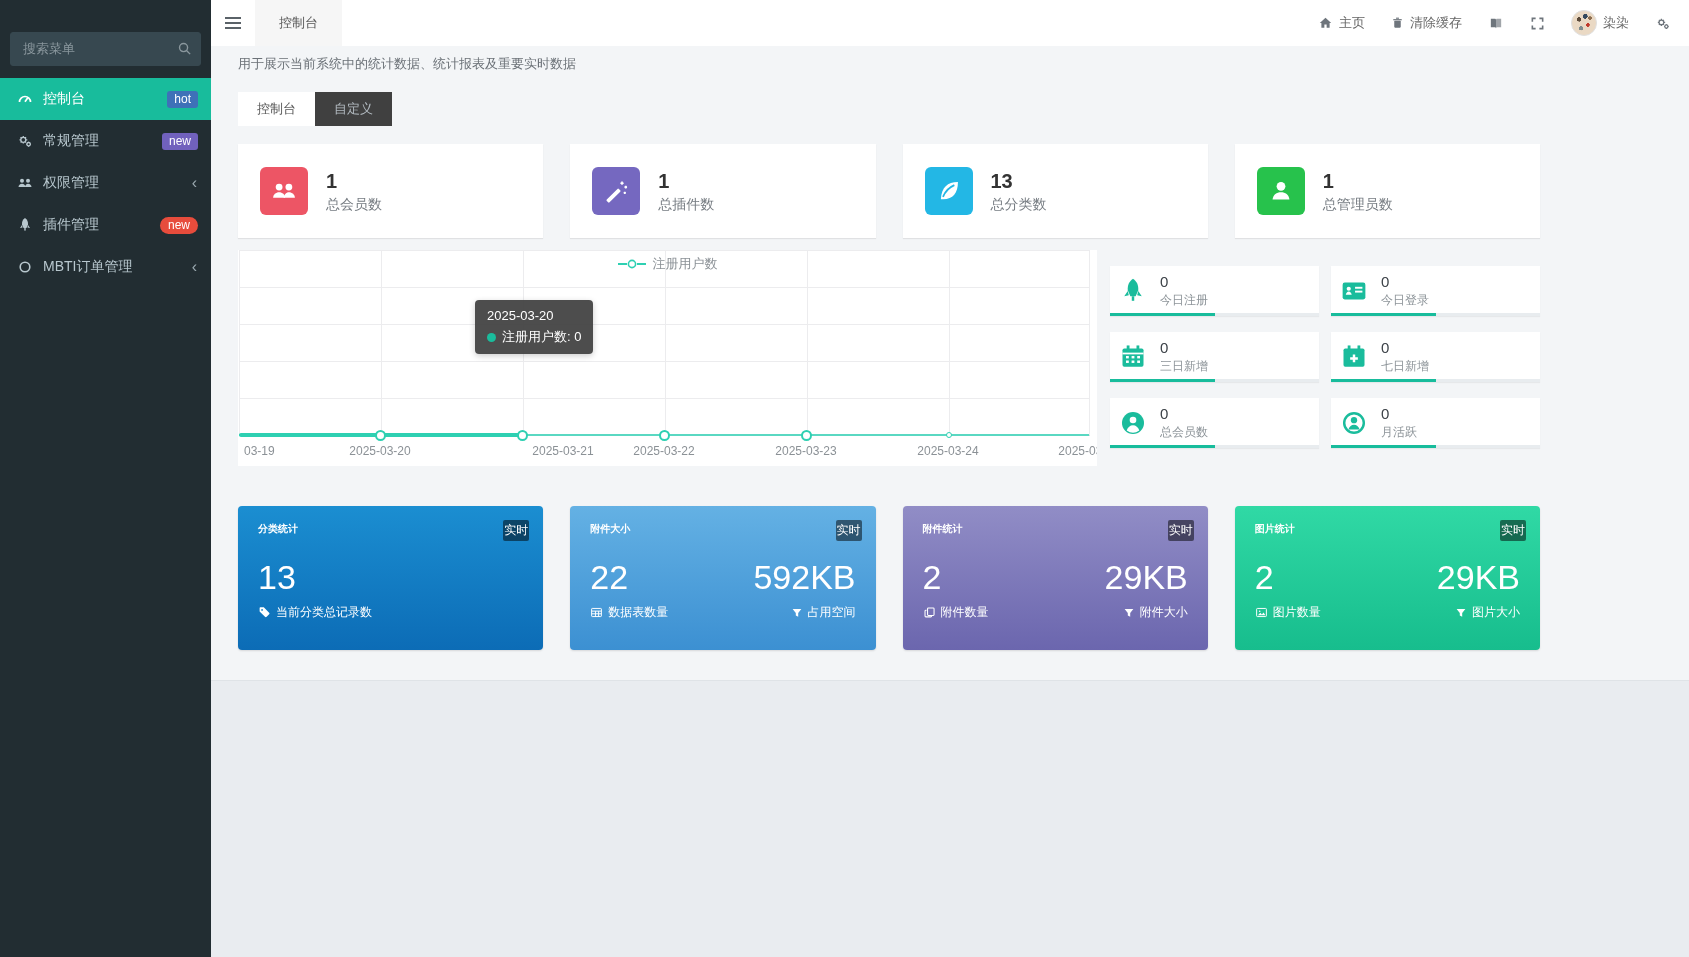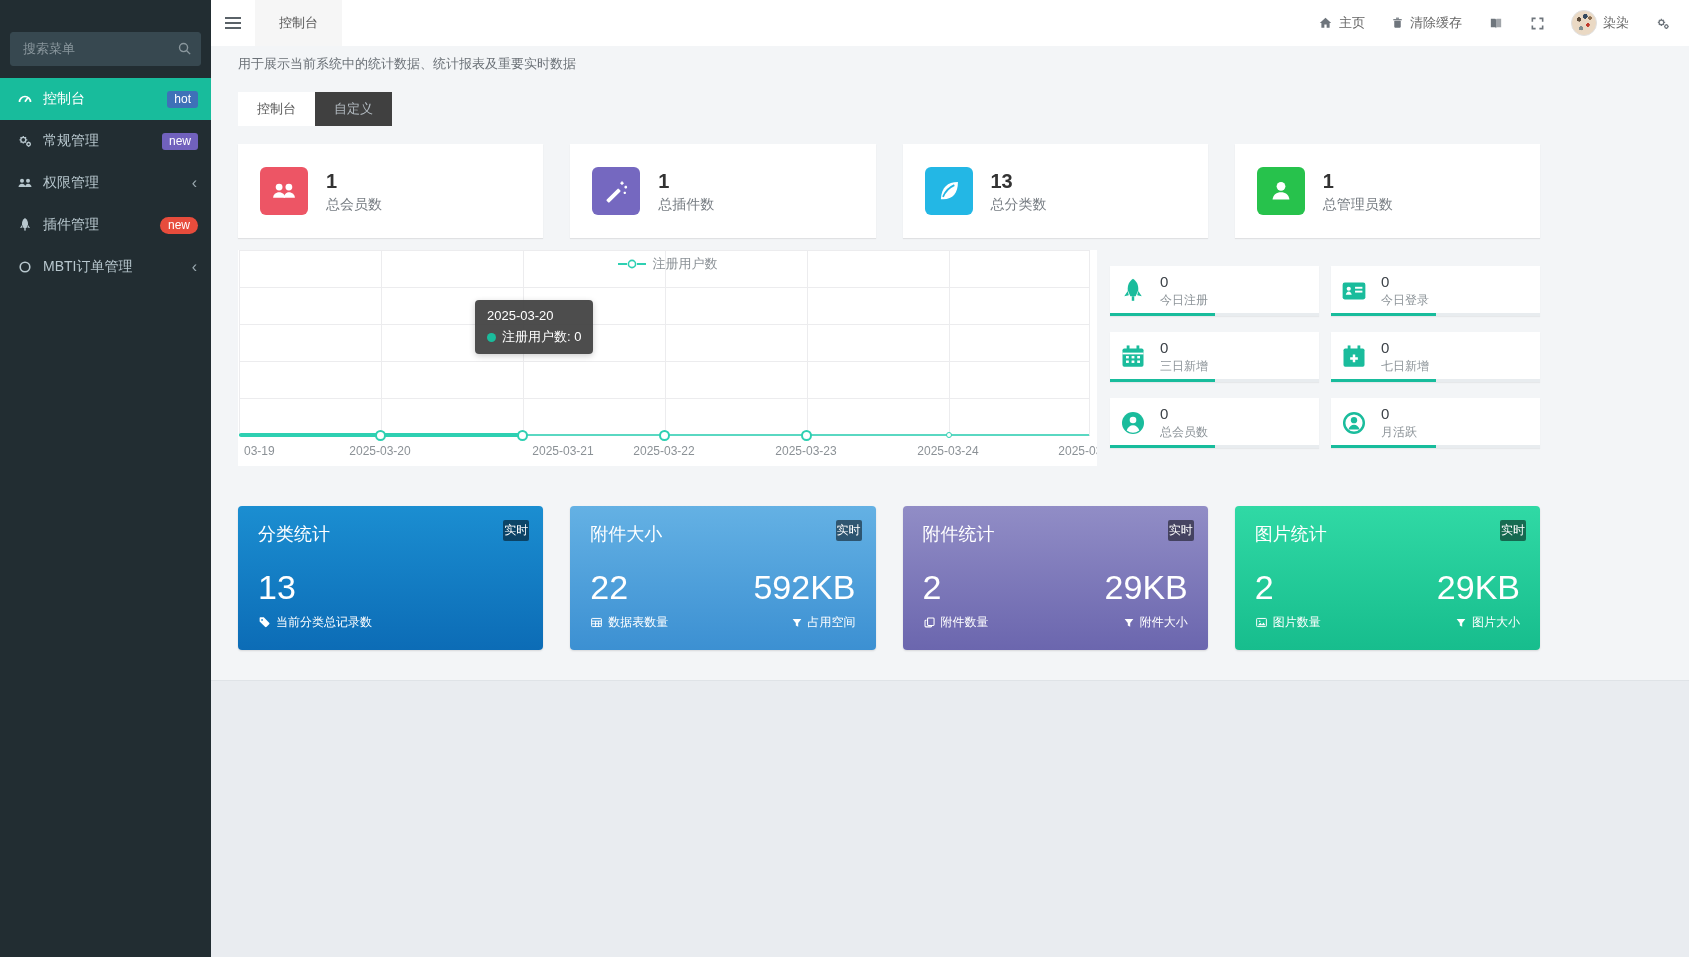--- a/index.html
+++ b/index.html
@@ -96,21 +96,21 @@
   .mini .bar { position:absolute; left:0; right:0; bottom:0; height:3px;
     background:linear-gradient(to right,#18bc9c 0 50%, #e8ecef 50% 100%); }
 
   
   .cards-row { margin-top:40px; }
   .card { height:144px; border-radius:4px; color:#fff; padding:16px 20px; position:relative; box-shadow:0 1px 2px rgba(0,0,0,.12); }
   .g-blue1 { background:linear-gradient(180deg,#1b8ed1,#0c6cb6); }
   .g-blue2 { background:linear-gradient(180deg,#64b1e4,#3c90d2); }
   .g-purple { background:linear-gradient(180deg,#918dc6,#6b66ae); }
   .g-green { background:linear-gradient(180deg,#30d9a5,#17bd8d); }
-  .card-title { font-size:18px; }
+  .card-title { font-size:10px;font-weight:bold; }
   .rt-badge { position:absolute; top:14px; right:14px; background:rgba(0,0,0,.5); font-size:12px; padding:2px 1px; border-radius:2px; }
   .card-nums { display:flex; justify-content:space-between; align-items:baseline; margin-top:22px; }
   .card-big { font-size:34px; font-weight:500; line-height:38px; }
   .card-foot { display:flex; justify-content:space-between; margin-top:8px; font-size:12px; }
   .cf { display:flex; align-items:center; gap:5px; }
   svg { display:block; }
 </style>
 </head>
 <body>
 

